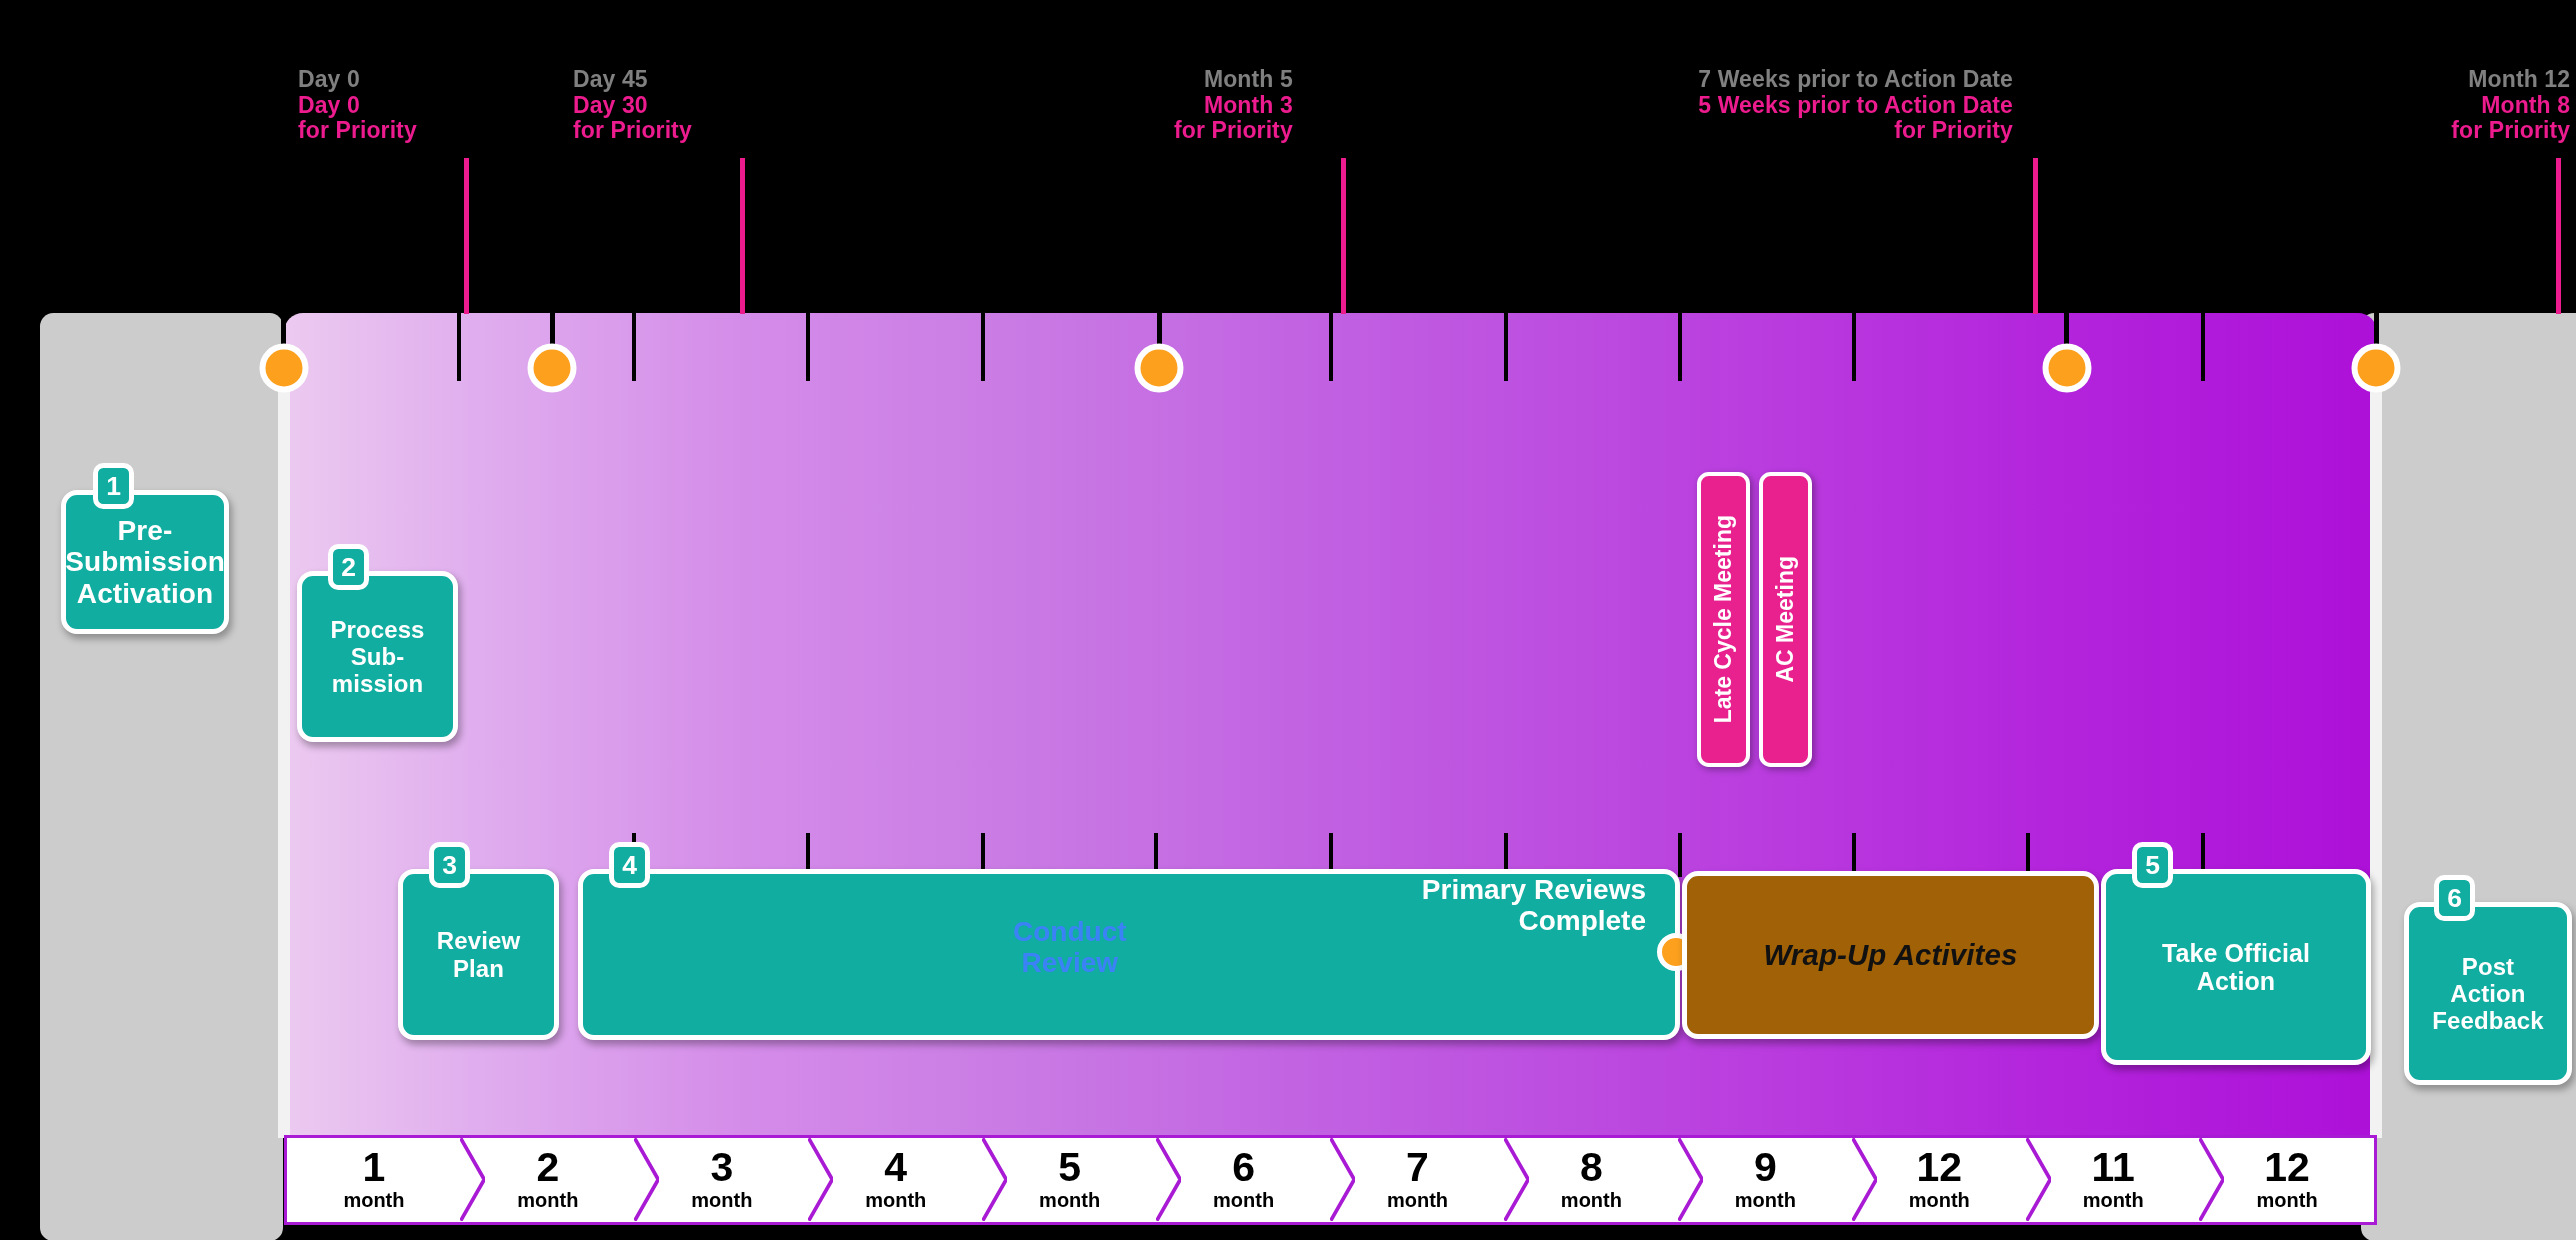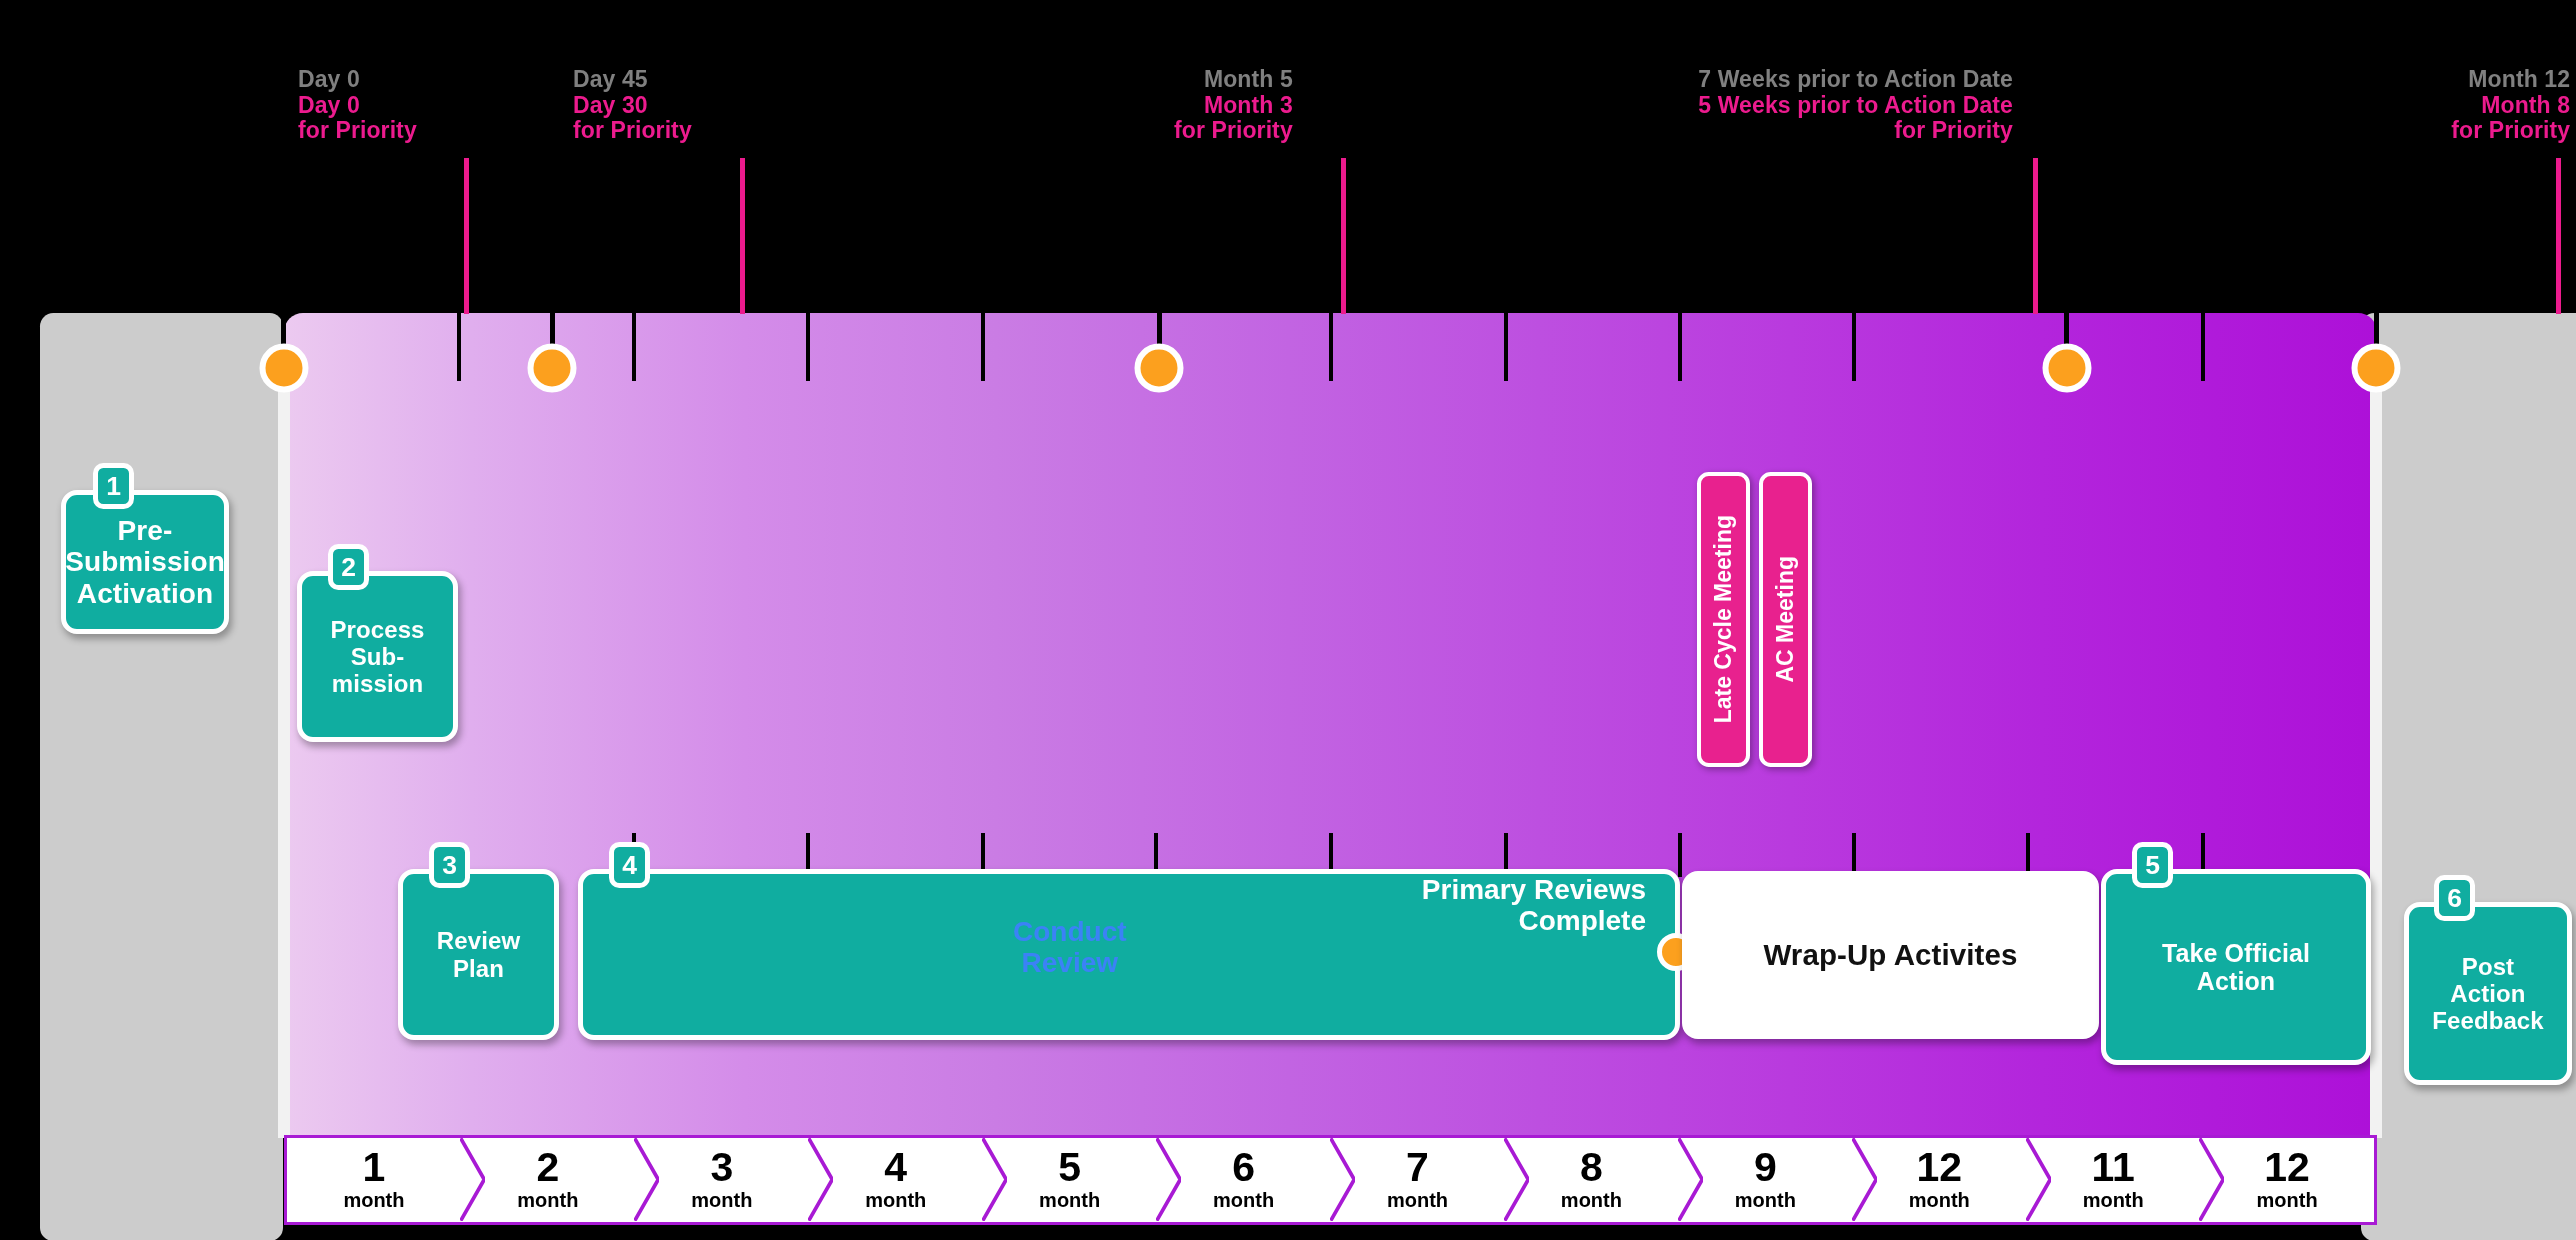--- a/index.html
+++ b/index.html
@@ -77,21 +77,21 @@
 
   .badge {
     position:absolute; background:#10ada0; border:5.2px solid #fff;
     border-radius:10.3px; color:#fff; font-weight:700; font-size:26.5px;
     width:41px; height:46px; display:flex; align-items:center;
     justify-content:center; z-index:6;
   }
 
   
   #card-conduct  { background:#10ada0; }
-  #card-wrapup   { background:#ffffff; color:#111; }
+  #card-wrapup   { background:#a16207; color:#111; font-style:italic; }
 
   .bar-text { position:absolute; font-weight:700; white-space:pre-line; }
 
   
   .vtag {
     position:absolute; background:#e8218e; border:4.4px solid #fff;
     border-radius:11.8px; color:#fff; font-weight:700; font-size:23px;
     display:flex; align-items:center; justify-content:center;
     box-shadow:2.2px 2.9px 5.9px rgba(0,0,0,.30);
   }

